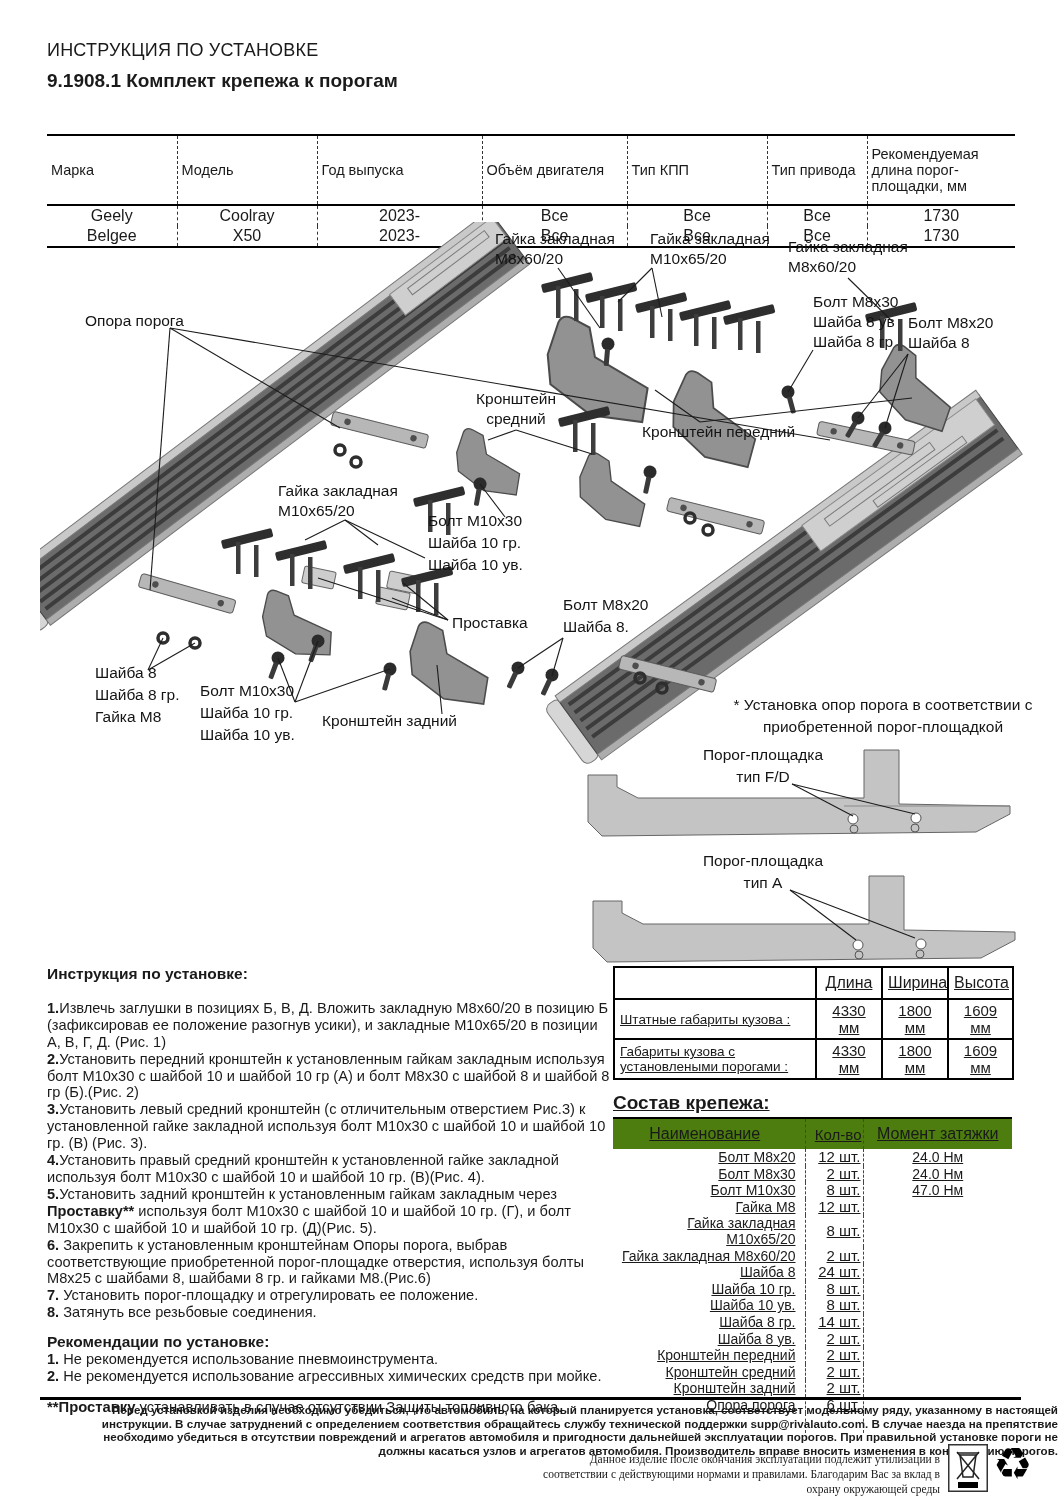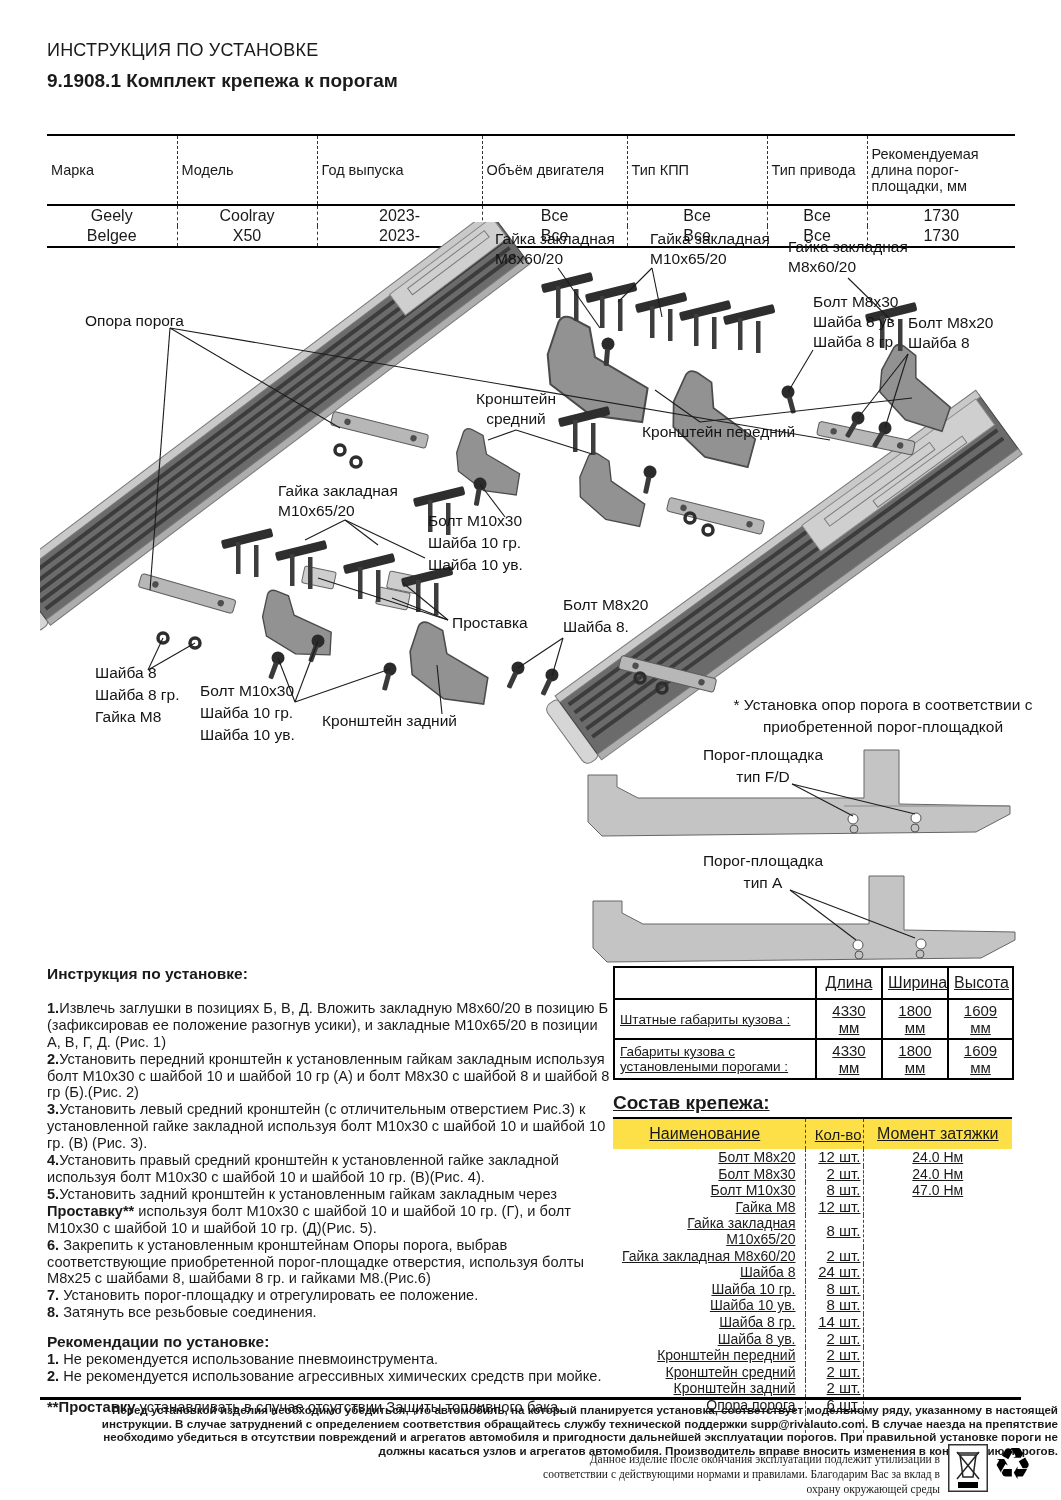--- a/index.html
+++ b/index.html
@@ -18,21 +18,21 @@
   .vehicle th+th,.vehicle td+td{border-left:1.5px dashed #333;}
   
   .dims{width:399px;table-layout:fixed;}
   .dims th,.dims td{border:2px solid #000;padding:2px 5px;}
   .dims th{font-size:16px;font-weight:normal;text-align:center;height:26px;}
   .dims td{font-size:15px;text-align:center;height:26px;}
   .dims td:first-child{font-size:13.5px;text-align:left;line-height:15px;}
   
   .hw-title{font-size:19px;font-weight:bold;margin:0 0 3px 0;}
   .hw{width:399px;table-layout:fixed;border-top:2px solid #000;}
-  .hw thead th{background:#fde047;font-weight:normal;font-size:16px;height:28px;text-align:center;}
+  .hw thead th{background:#4d7c0f;font-weight:normal;font-size:16px;height:28px;text-align:center;}
   .hw td{font-size:14px;height:16.6px;padding:0 2px;line-height:16px;}
   .hw td:nth-child(1),.hw th:nth-child(1){text-align:right;padding-right:9px;}
   .hw th:nth-child(1){text-align:center;}
   .hw td:nth-child(2),.hw th:nth-child(2){border-left:1.5px dashed #444;border-right:1.5px dashed #444;
       text-align:right;font-size:15px;margin-top:32px;}
   .hw td:nth-child(3){text-align:center;}
   .hw tfoot td{height:20px;}
   
   .left-col{width:563px;font-size:14.6px;line-height:16.9px;}
   .left-col h3{font-size:15.5px;margin:0 0 17px 0;}

